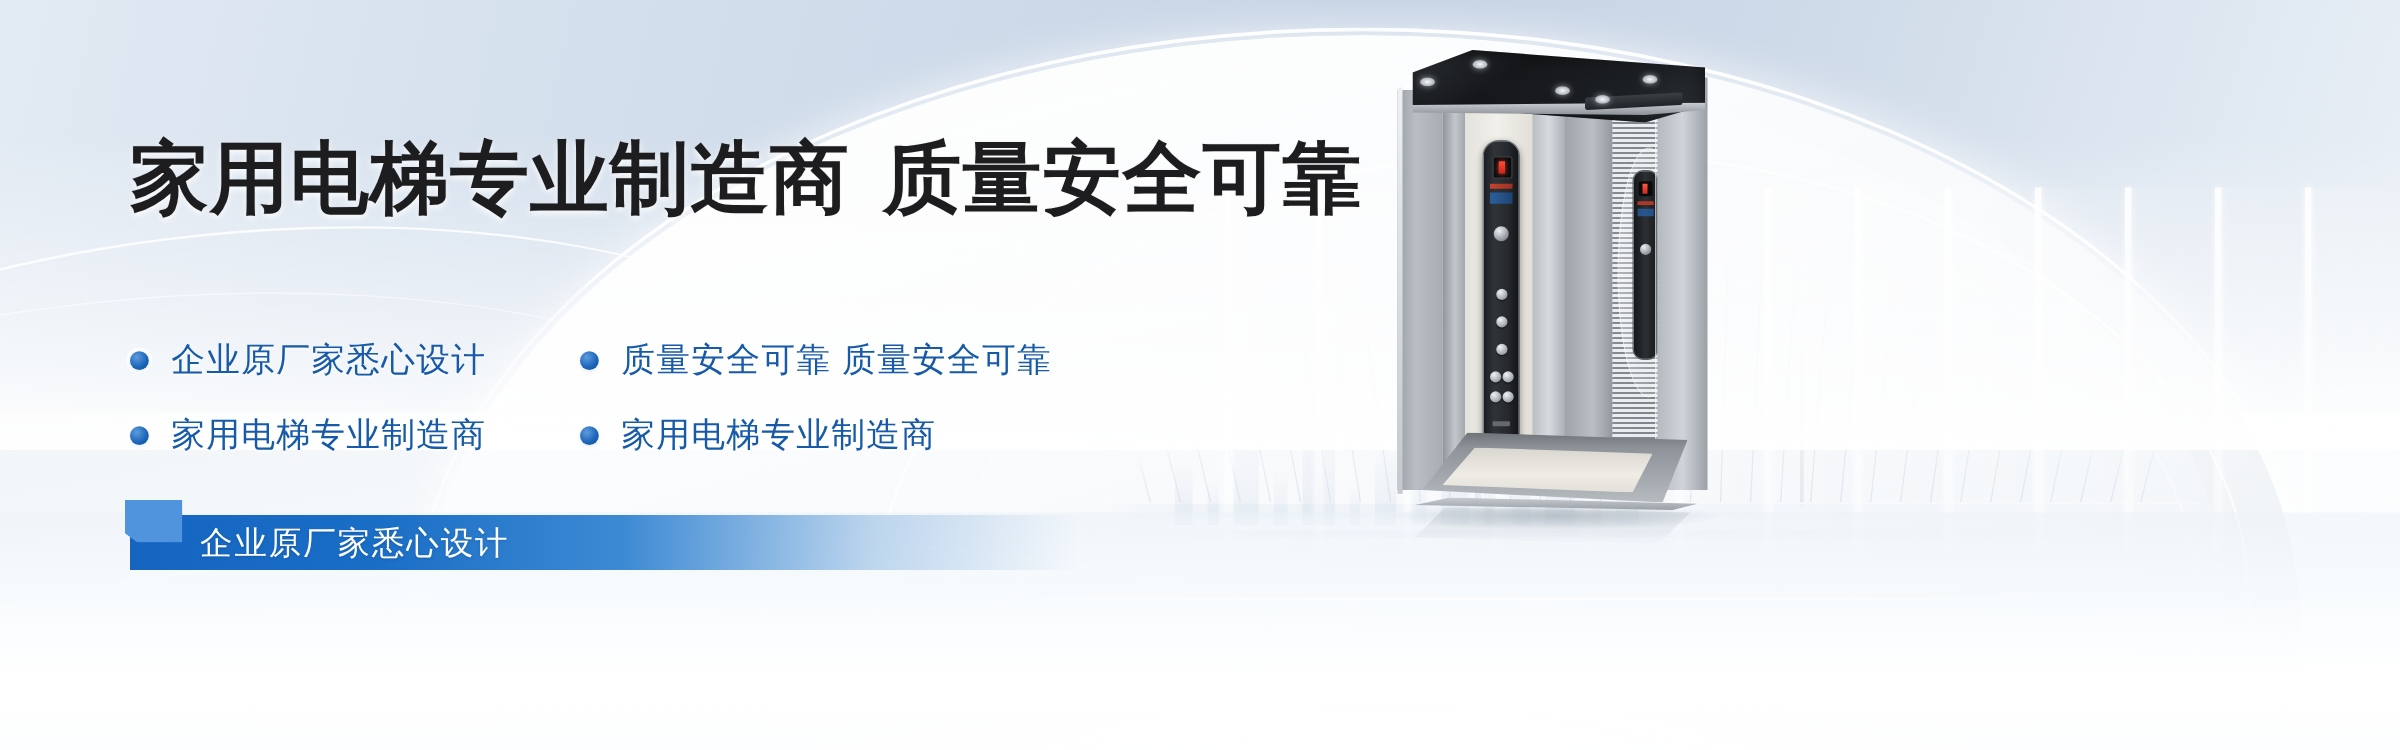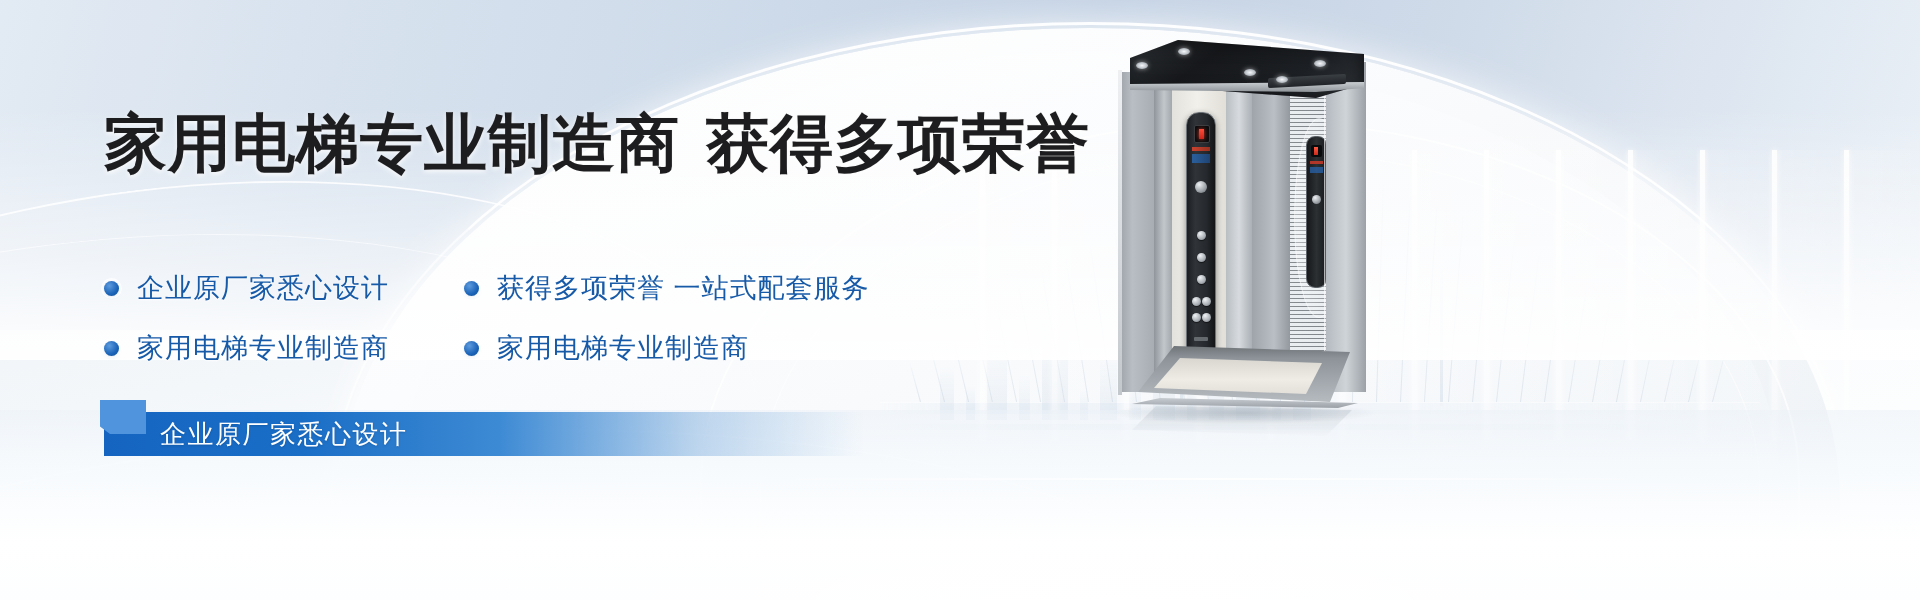--- a/index.html
+++ b/index.html
@@ -519,32 +519,32 @@
     <div class="spot" style="left:126px;top:29px;"></div>
     <div class="spot" style="left:196px;top:20px;"></div>
     <div class="spot" style="left:158px;top:36px;"></div>
 
     <div class="ev-floor"></div>
     <div class="ev-floor-in"></div>
     <div class="ev-sill"></div>
   </div>
 
   <div class="headline">
-    <span>家用电梯专业制造商</span><span class="gap"></span><span>获得多项荣誉</span>
+    <span>家用电梯专业制造商</span><span class="gap"></span><span>质量安全可靠</span>
   </div>
 
   <div class="features">
     <div class="frow">
       <div class="fcell c1">
         <span class="dot"></span>
         <span class="ftext">企业原厂家悉心设计</span>
       </div>
       <div class="fcell c2">
         <span class="dot"></span>
-        <span class="ftext">获得多项荣誉 一站式配套服务</span>
+        <span class="ftext">质量安全可靠 质量安全可靠</span>
       </div>
     </div>
     <div class="frow">
       <div class="fcell c1">
         <span class="dot"></span>
         <span class="ftext">家用电梯专业制造商</span>
       </div>
       <div class="fcell c2">
         <span class="dot"></span>
         <span class="ftext">家用电梯专业制造商</span>

